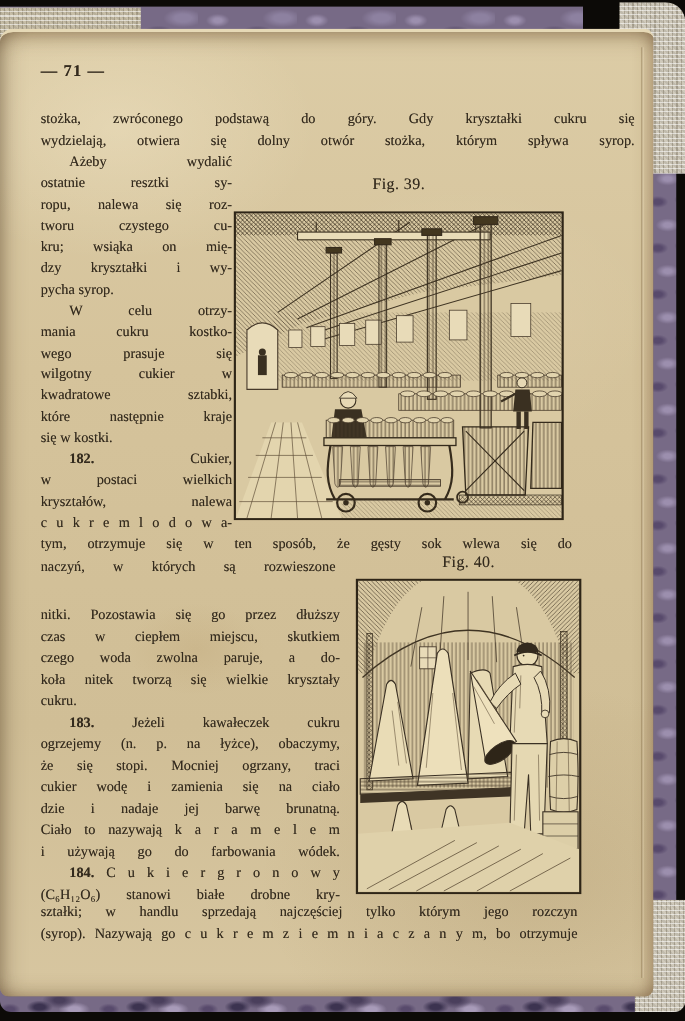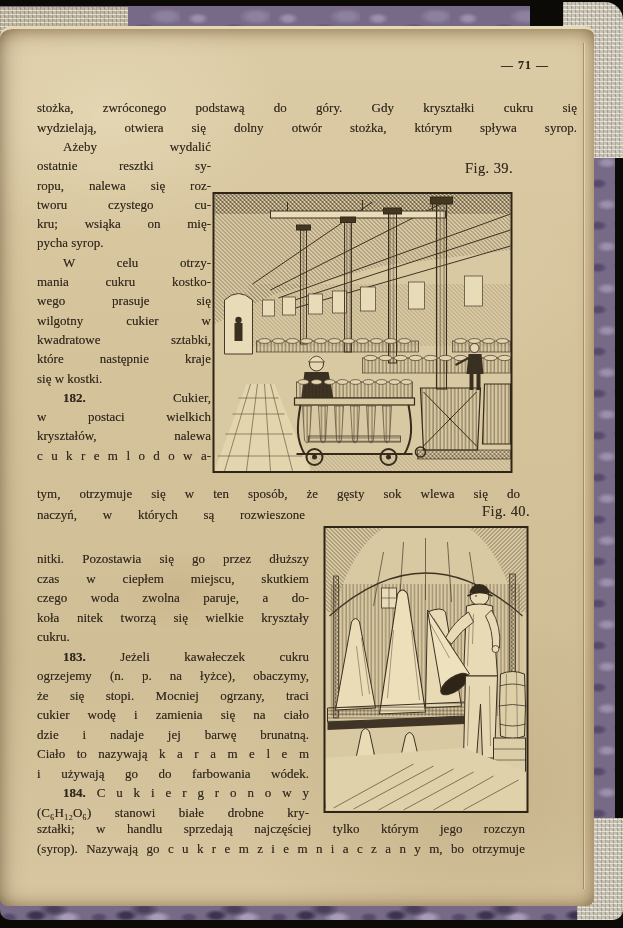--- a/index.html
+++ b/index.html
@@ -43,22 +43,22 @@
     border-top:3px solid #e6d9b6;}
   .page-crease{position:absolute;left:583px;top:14px;width:1px;height:846px;
     background:rgba(115,88,55,.45);box-shadow:1px 0 0 rgba(255,242,212,.4);}
   
   .block{position:absolute;color:#332a1d;font-size:13px;line-height:19.5px;
     text-shadow:0 0 .5px rgba(51,42,29,.55);}
   .line{white-space:normal;}
   .line.j{text-align:justify;text-align-last:justify;}
   .line.ind{text-indent:26px;}
   .pnum{font-weight:bold;}
-  .page-number{font-weight:bold;font-size:12px;letter-spacing:1px;text-align:right;}
-  .caption{font-size:14.5px;letter-spacing:.4px;text-align:right;line-height:16px;}
+  .page-number{font-weight:bold;font-size:15px;letter-spacing:1px;text-align:left;}
+  .caption{font-size:14.5px;letter-spacing:.4px;text-align:center;line-height:16px;}
   .col1 .line{line-height:19.3px;}
   
   .figure{position:absolute;}
   .figure svg{display:block;width:100%;height:100%;}
 </style>
 </head>
 <body>
 
 <div class="scan">
 
@@ -78,20 +78,21 @@
         <div class="line j">stożka, zwróconego podstawą do góry. Gdy kryształki cukru się</div>
         <div class="line j">wydzielają, otwiera się dolny otwór stożka, którym spływa syrop.</div>
       </div>
 
     <div class="block col1" style="left:37px;top:108px;width:174px;">
         <div class="line j ind">Ażeby wydalić</div>
         <div class="line j">ostatnie resztki sy-</div>
         <div class="line j">ropu, nalewa się roz-</div>
         <div class="line j">tworu czystego cu-</div>
         <div class="line j">kru; wsiąka on mię-</div>
+        <div class="line j">dzy kryształki i wy-</div>
         <div class="line">pycha syrop.</div>
         <div class="line j ind">W celu otrzy-</div>
         <div class="line j">mania cukru kostko-</div>
         <div class="line j">wego prasuje się</div>
         <div class="line j">wilgotny cukier w</div>
         <div class="line j">kwadratowe sztabki,</div>
         <div class="line j">które następnie kraje</div>
         <div class="line">się w kostki.</div>
         <div class="line j ind"><span class="pnum">182.</span> Cukier,</div>
         <div class="line j">w postaci wielkich</div>

